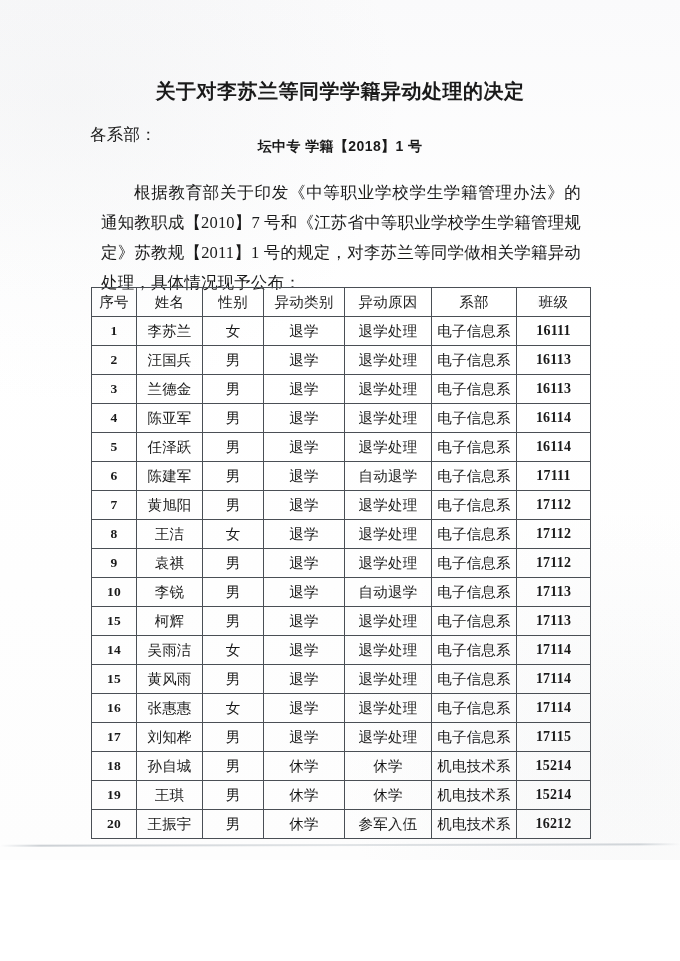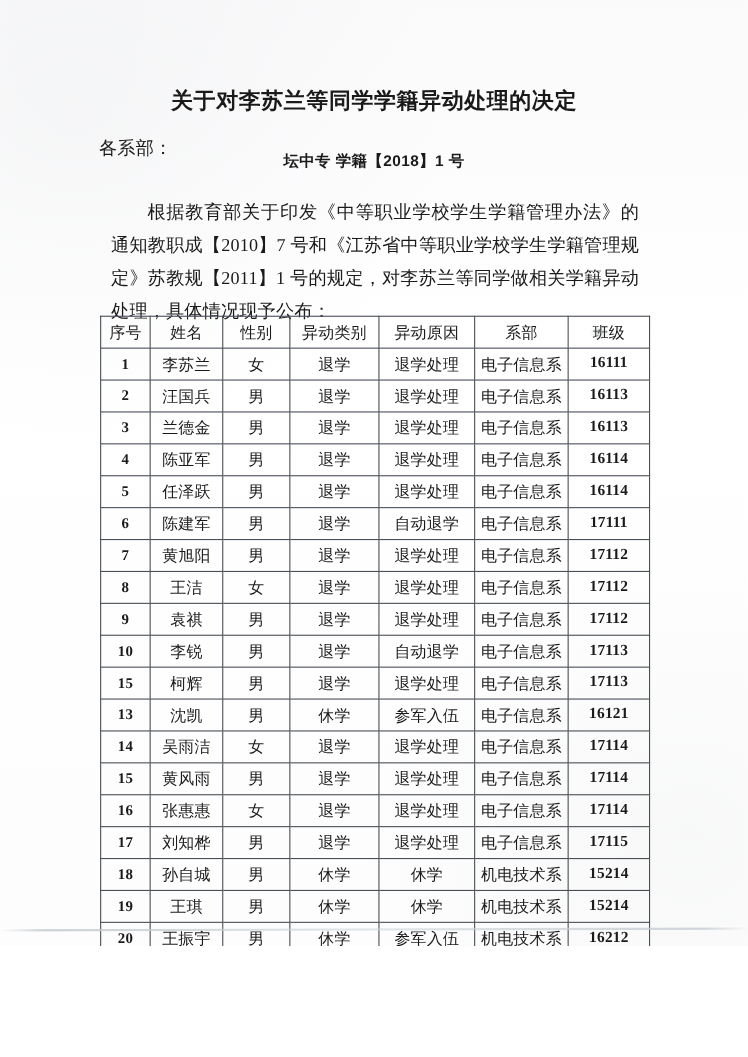--- a/index.html
+++ b/index.html
@@ -281,29 +281,20 @@
           <tr>
             <td class="idx">15</td>
             <td class="name">柯辉</td>
             <td class="sex">男</td>
             <td class="type">退学</td>
             <td class="rsn">退学处理</td>
             <td class="dept">电子信息系</td>
             <td class="cls">17113</td>
           </tr>
           <tr>
-            <td class="idx">13</td>
-            <td class="name">沈凯</td>
-            <td class="sex">男</td>
-            <td class="type">休学</td>
-            <td class="rsn">参军入伍</td>
-            <td class="dept">电子信息系</td>
-            <td class="cls">16121</td>
-          </tr>
-          <tr>
             <td class="idx">14</td>
             <td class="name">吴雨洁</td>
             <td class="sex">女</td>
             <td class="type">退学</td>
             <td class="rsn">退学处理</td>
             <td class="dept">电子信息系</td>
             <td class="cls">17114</td>
           </tr>
           <tr>
             <td class="idx">15</td>

